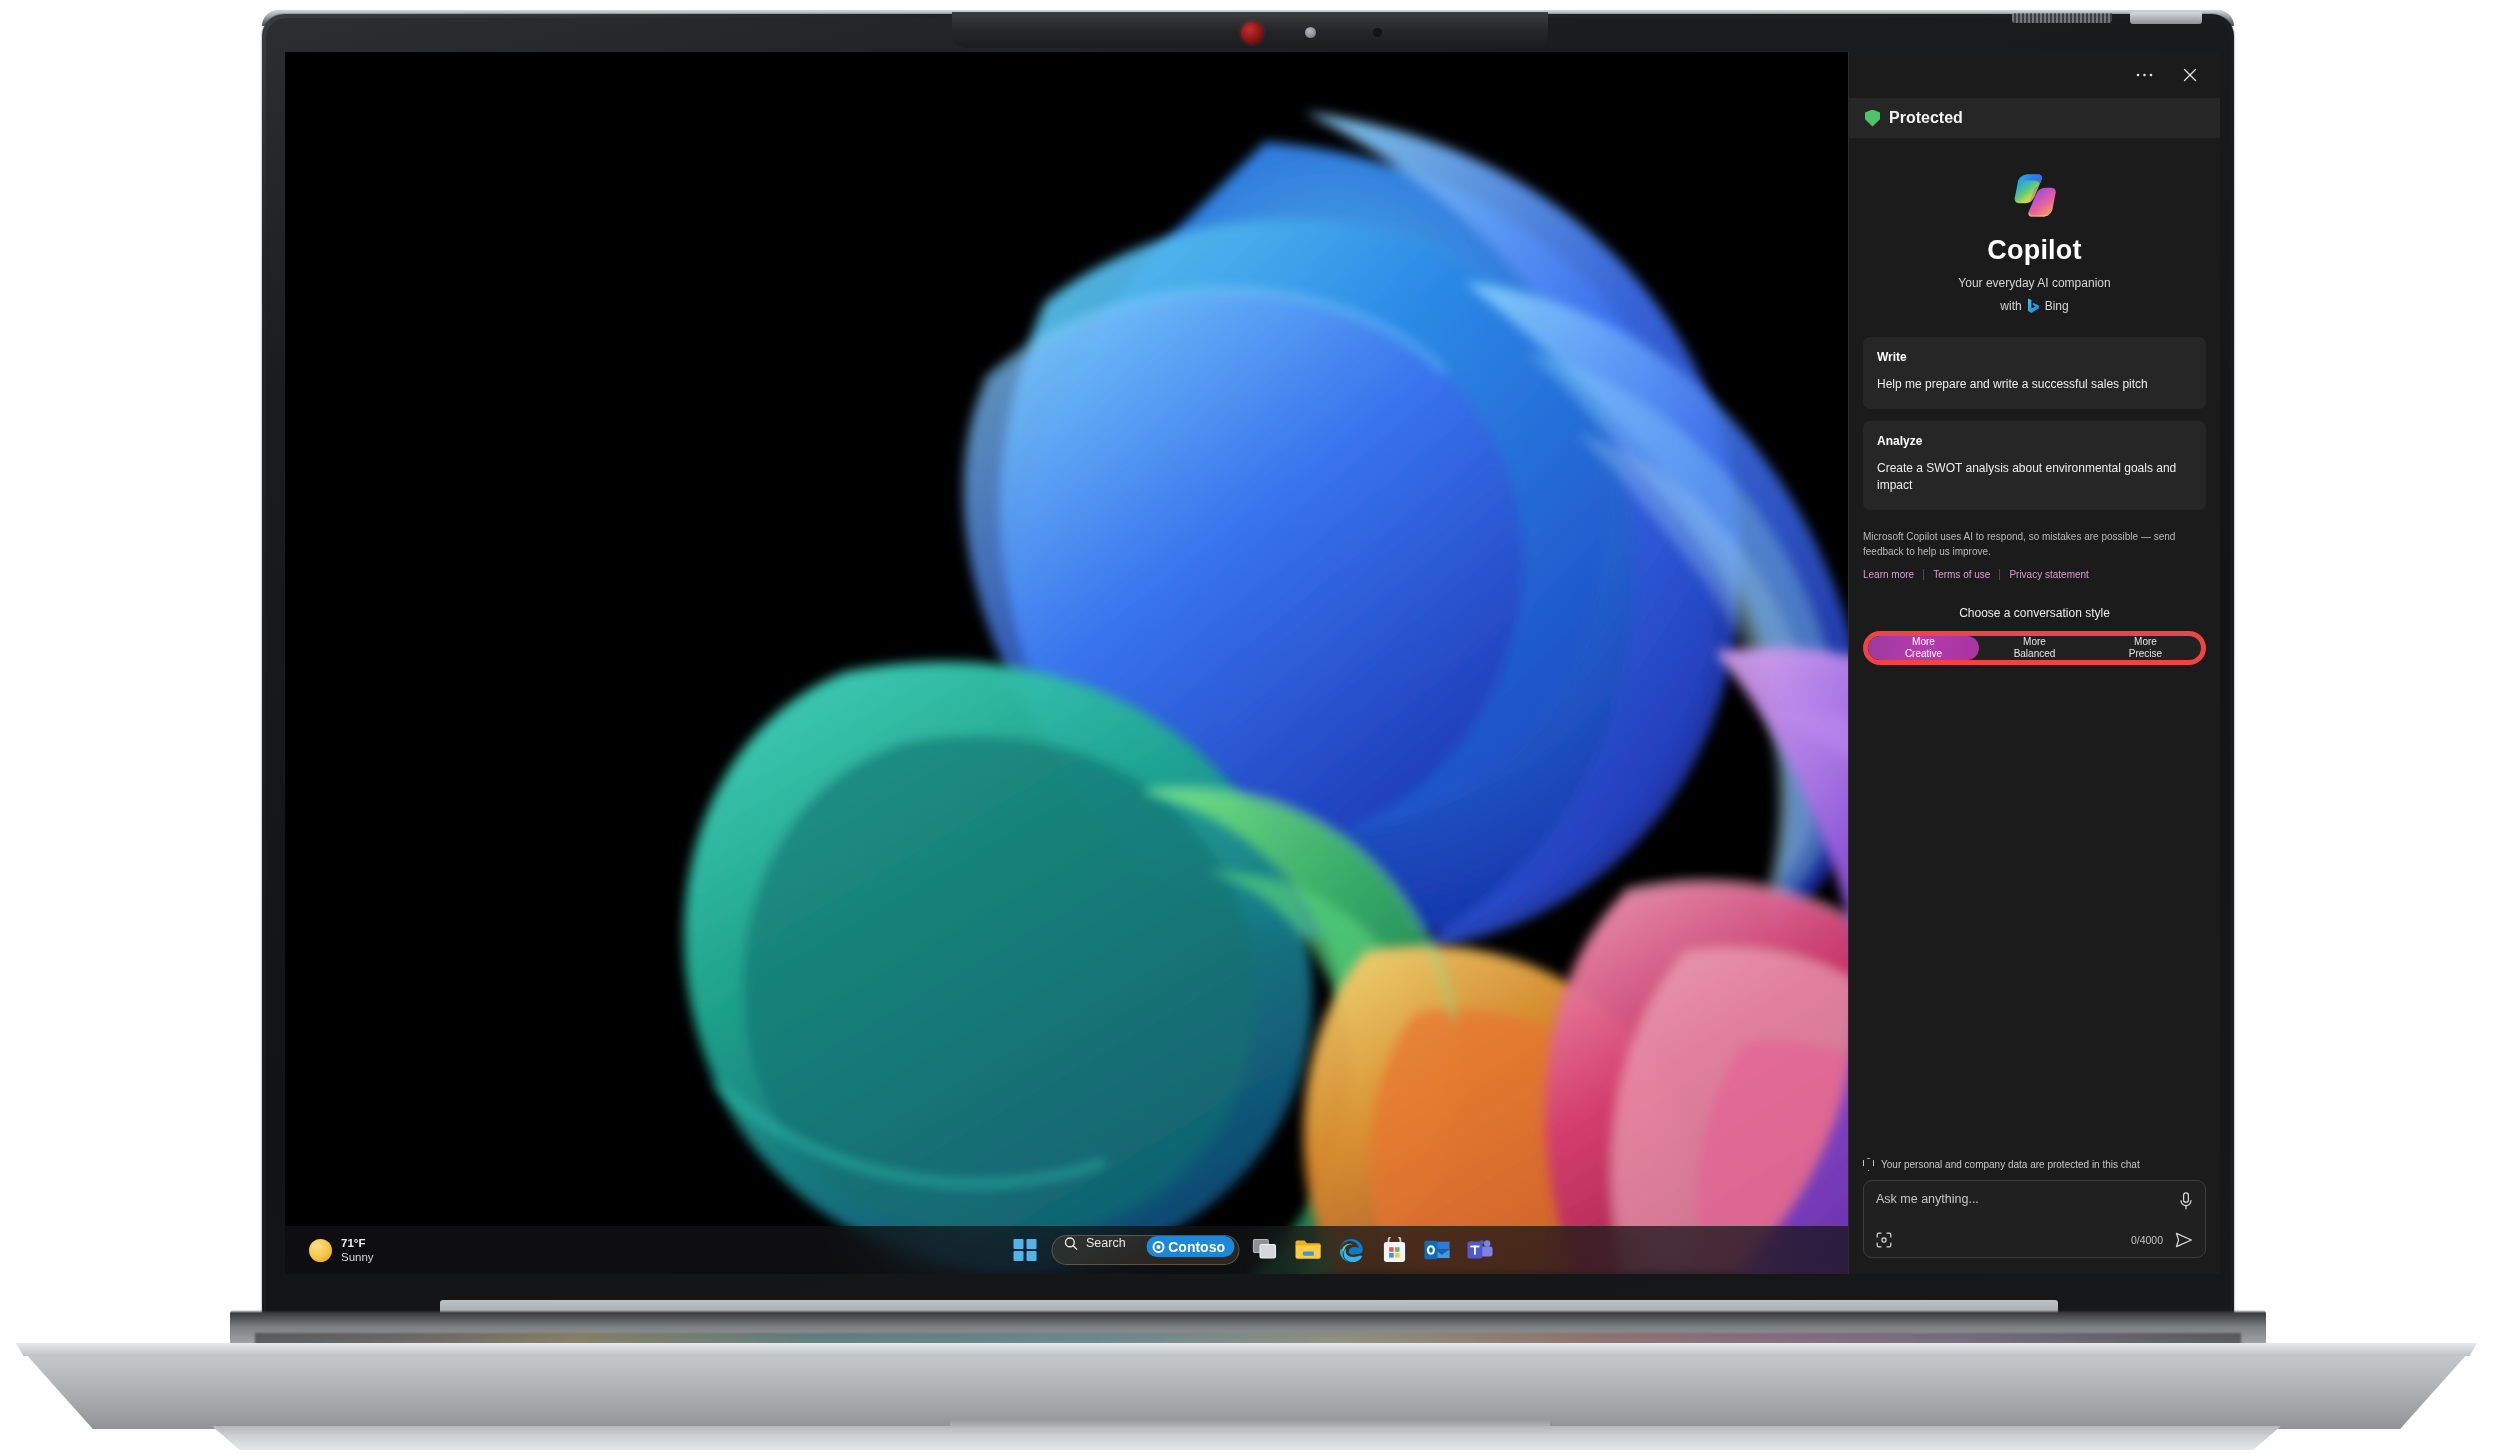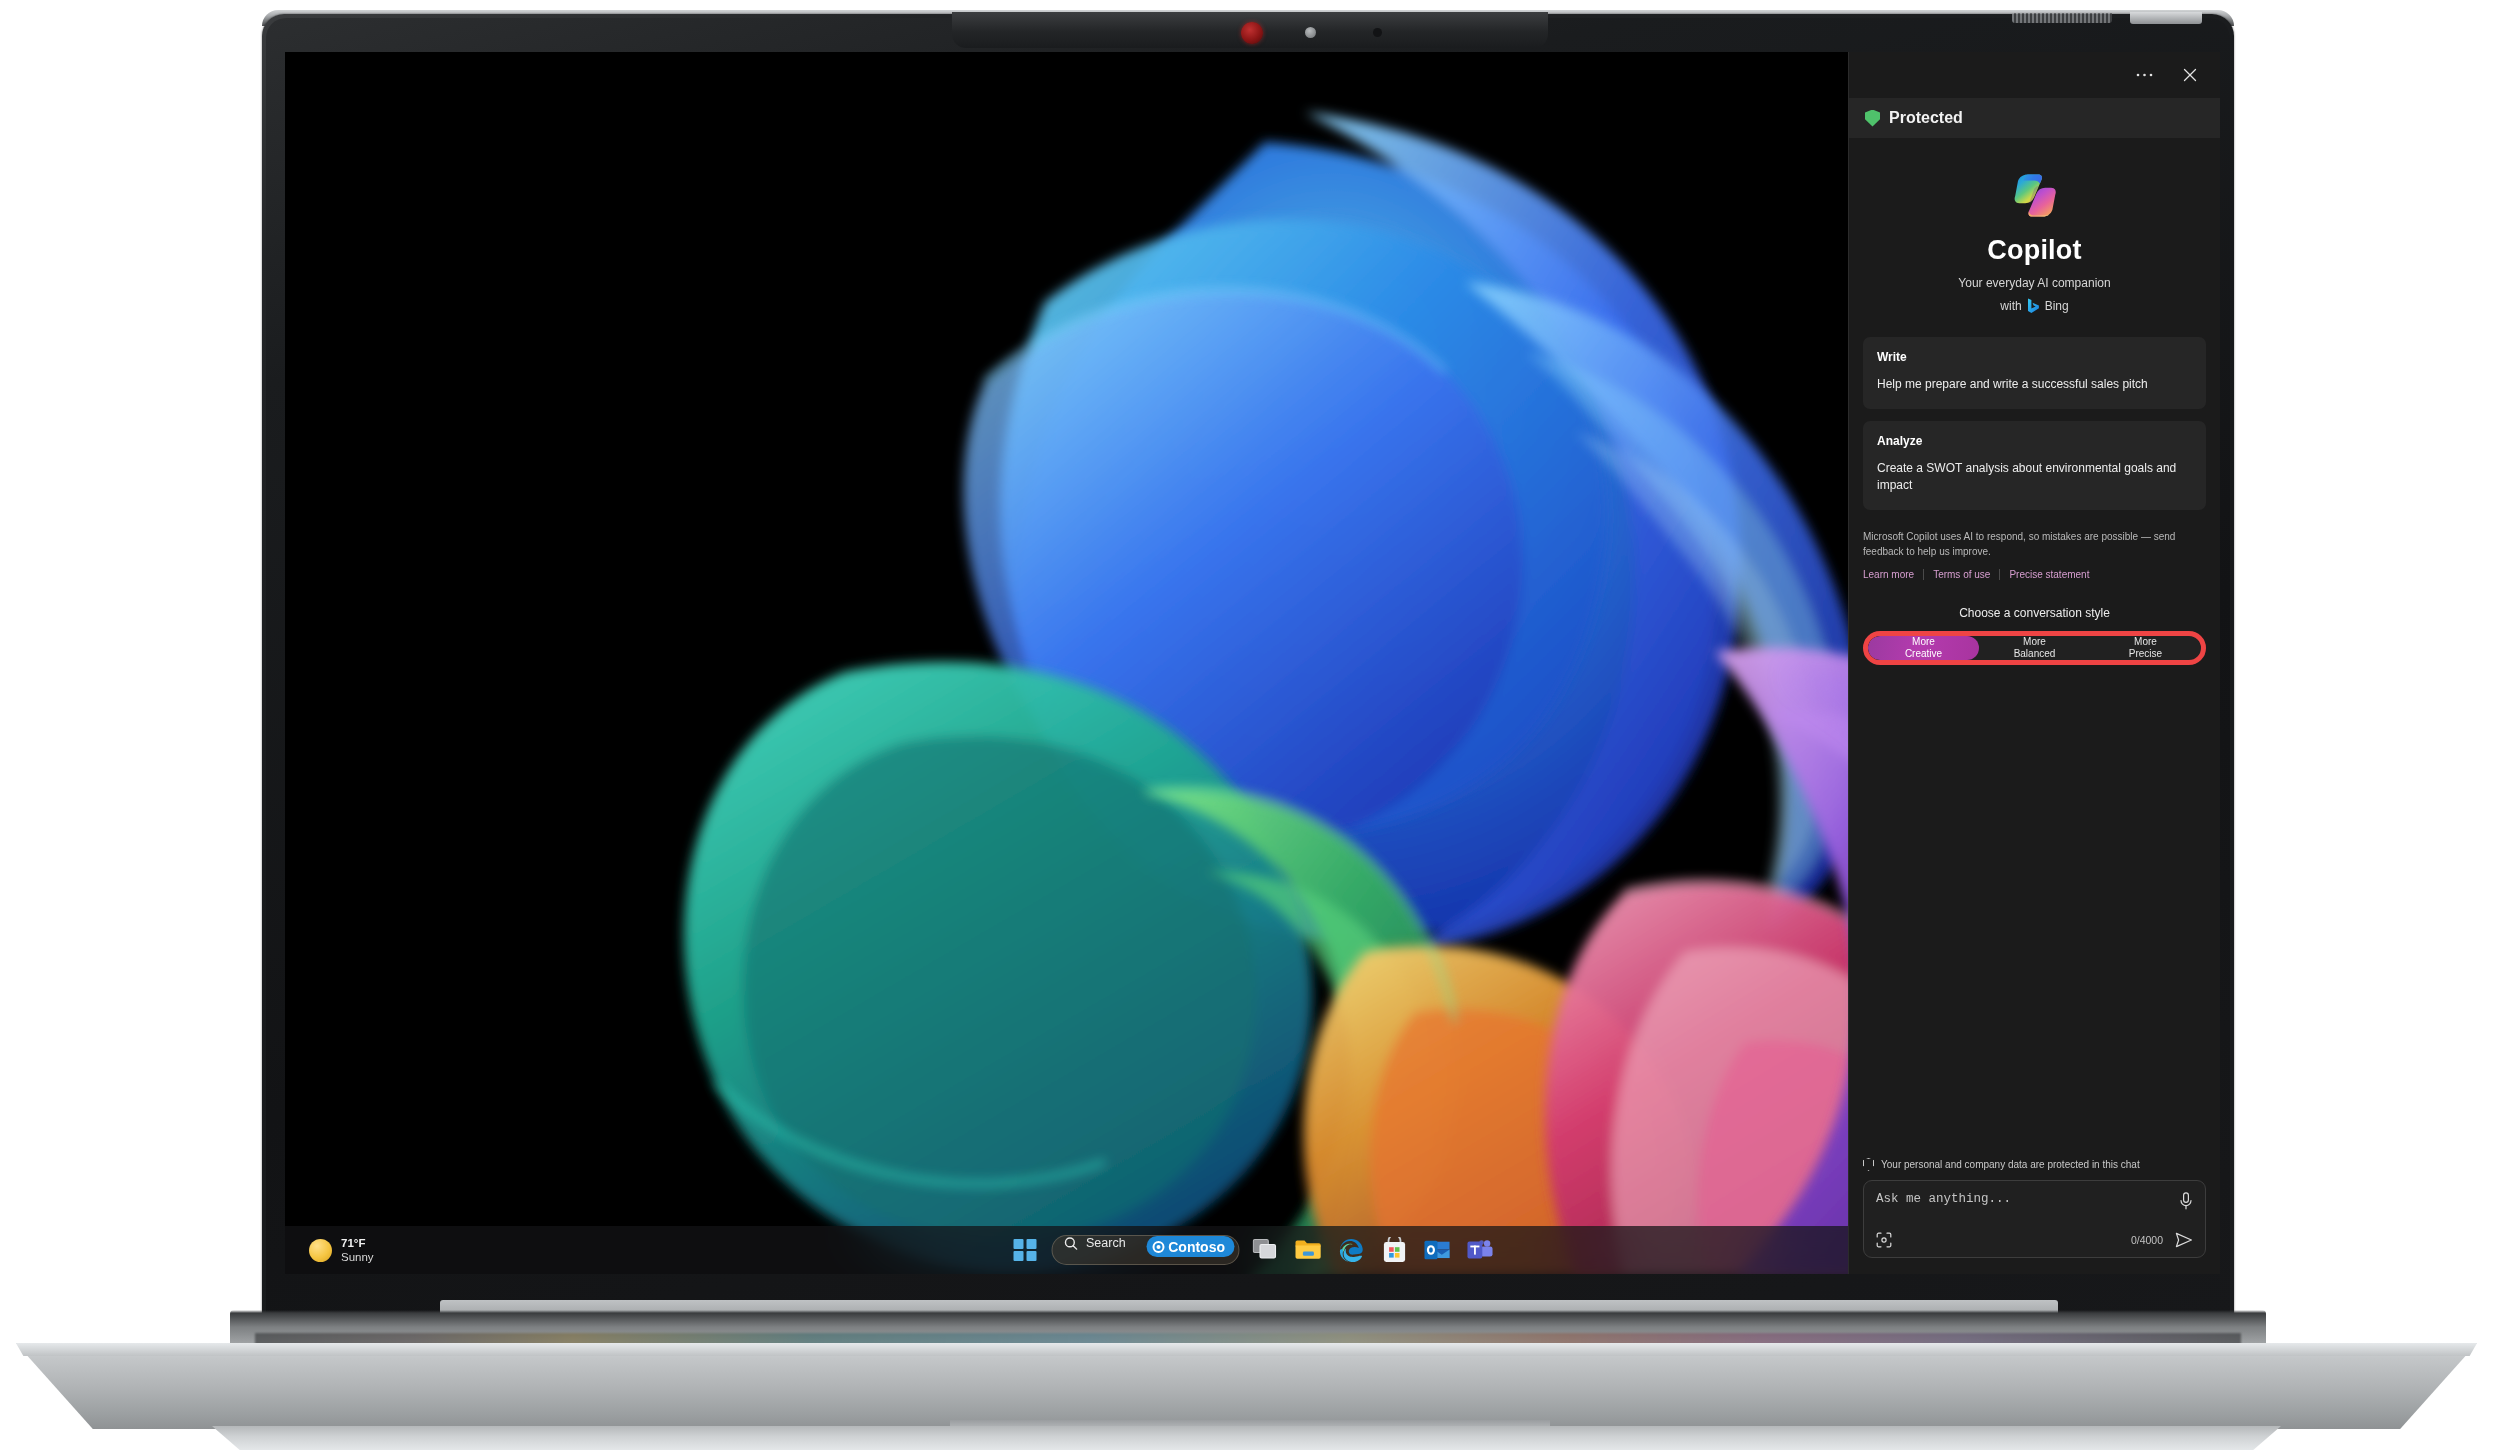--- a/index.html
+++ b/index.html
@@ -261,21 +261,21 @@
   .shield-o {
     width: 11px; height: 13px; border: 1.3px solid #c9c9c9;
     clip-path: polygon(50% 0, 100% 18%, 100% 58%, 50% 100%, 0 58%, 0 18%);
   }
   .composer {
     border: 1px solid #3d3d3d; border-radius: 9px; background: #202020;
     padding: 11px 12px 9px; position: relative; height: 78px;
     display: flex; flex-direction: column; justify-content: space-between;
   }
   .composer-top { display: flex; align-items: flex-start; }
-  .ask { font-size: 12.5px; color: #c5c5c5; flex: 1; font-family: Liberation Mono, monospace; }
+  .ask { font-size: 12.5px; color: #c5c5c5; flex: 1; }
   .composer-bot { display: flex; align-items: center; }
   .counter { margin-left: auto; font-size: 10.5px; color: #c2c2c2; margin-right: 12px; }
   .ico-btn { color: #dcdcdc; display: flex; align-items: center; }
 </style>
 </head>
 <body>
 
 <div id="laptop">
 
   <div class="lid-hinge-top"></div>
@@ -637,21 +637,21 @@
           </div>
         </div>
 
         <div class="disclaimer">Microsoft Copilot uses AI to respond, so mistakes are possible — send feedback to help us improve.</div>
 
         <div class="links">
           <a href="#">Learn more</a>
           <span class="link-div"></span>
           <a href="#">Terms of use</a>
           <span class="link-div"></span>
-          <a href="#">Precise statement</a>
+          <a href="#">Privacy statement</a>
         </div>
 
         <div class="style-label">Choose a conversation style</div>
         <div class="style-group">
           <div class="style-btn active">
             <span>More</span>
             <span>Creative</span>
           </div>
           <div class="style-btn">
             <span>More</span>

